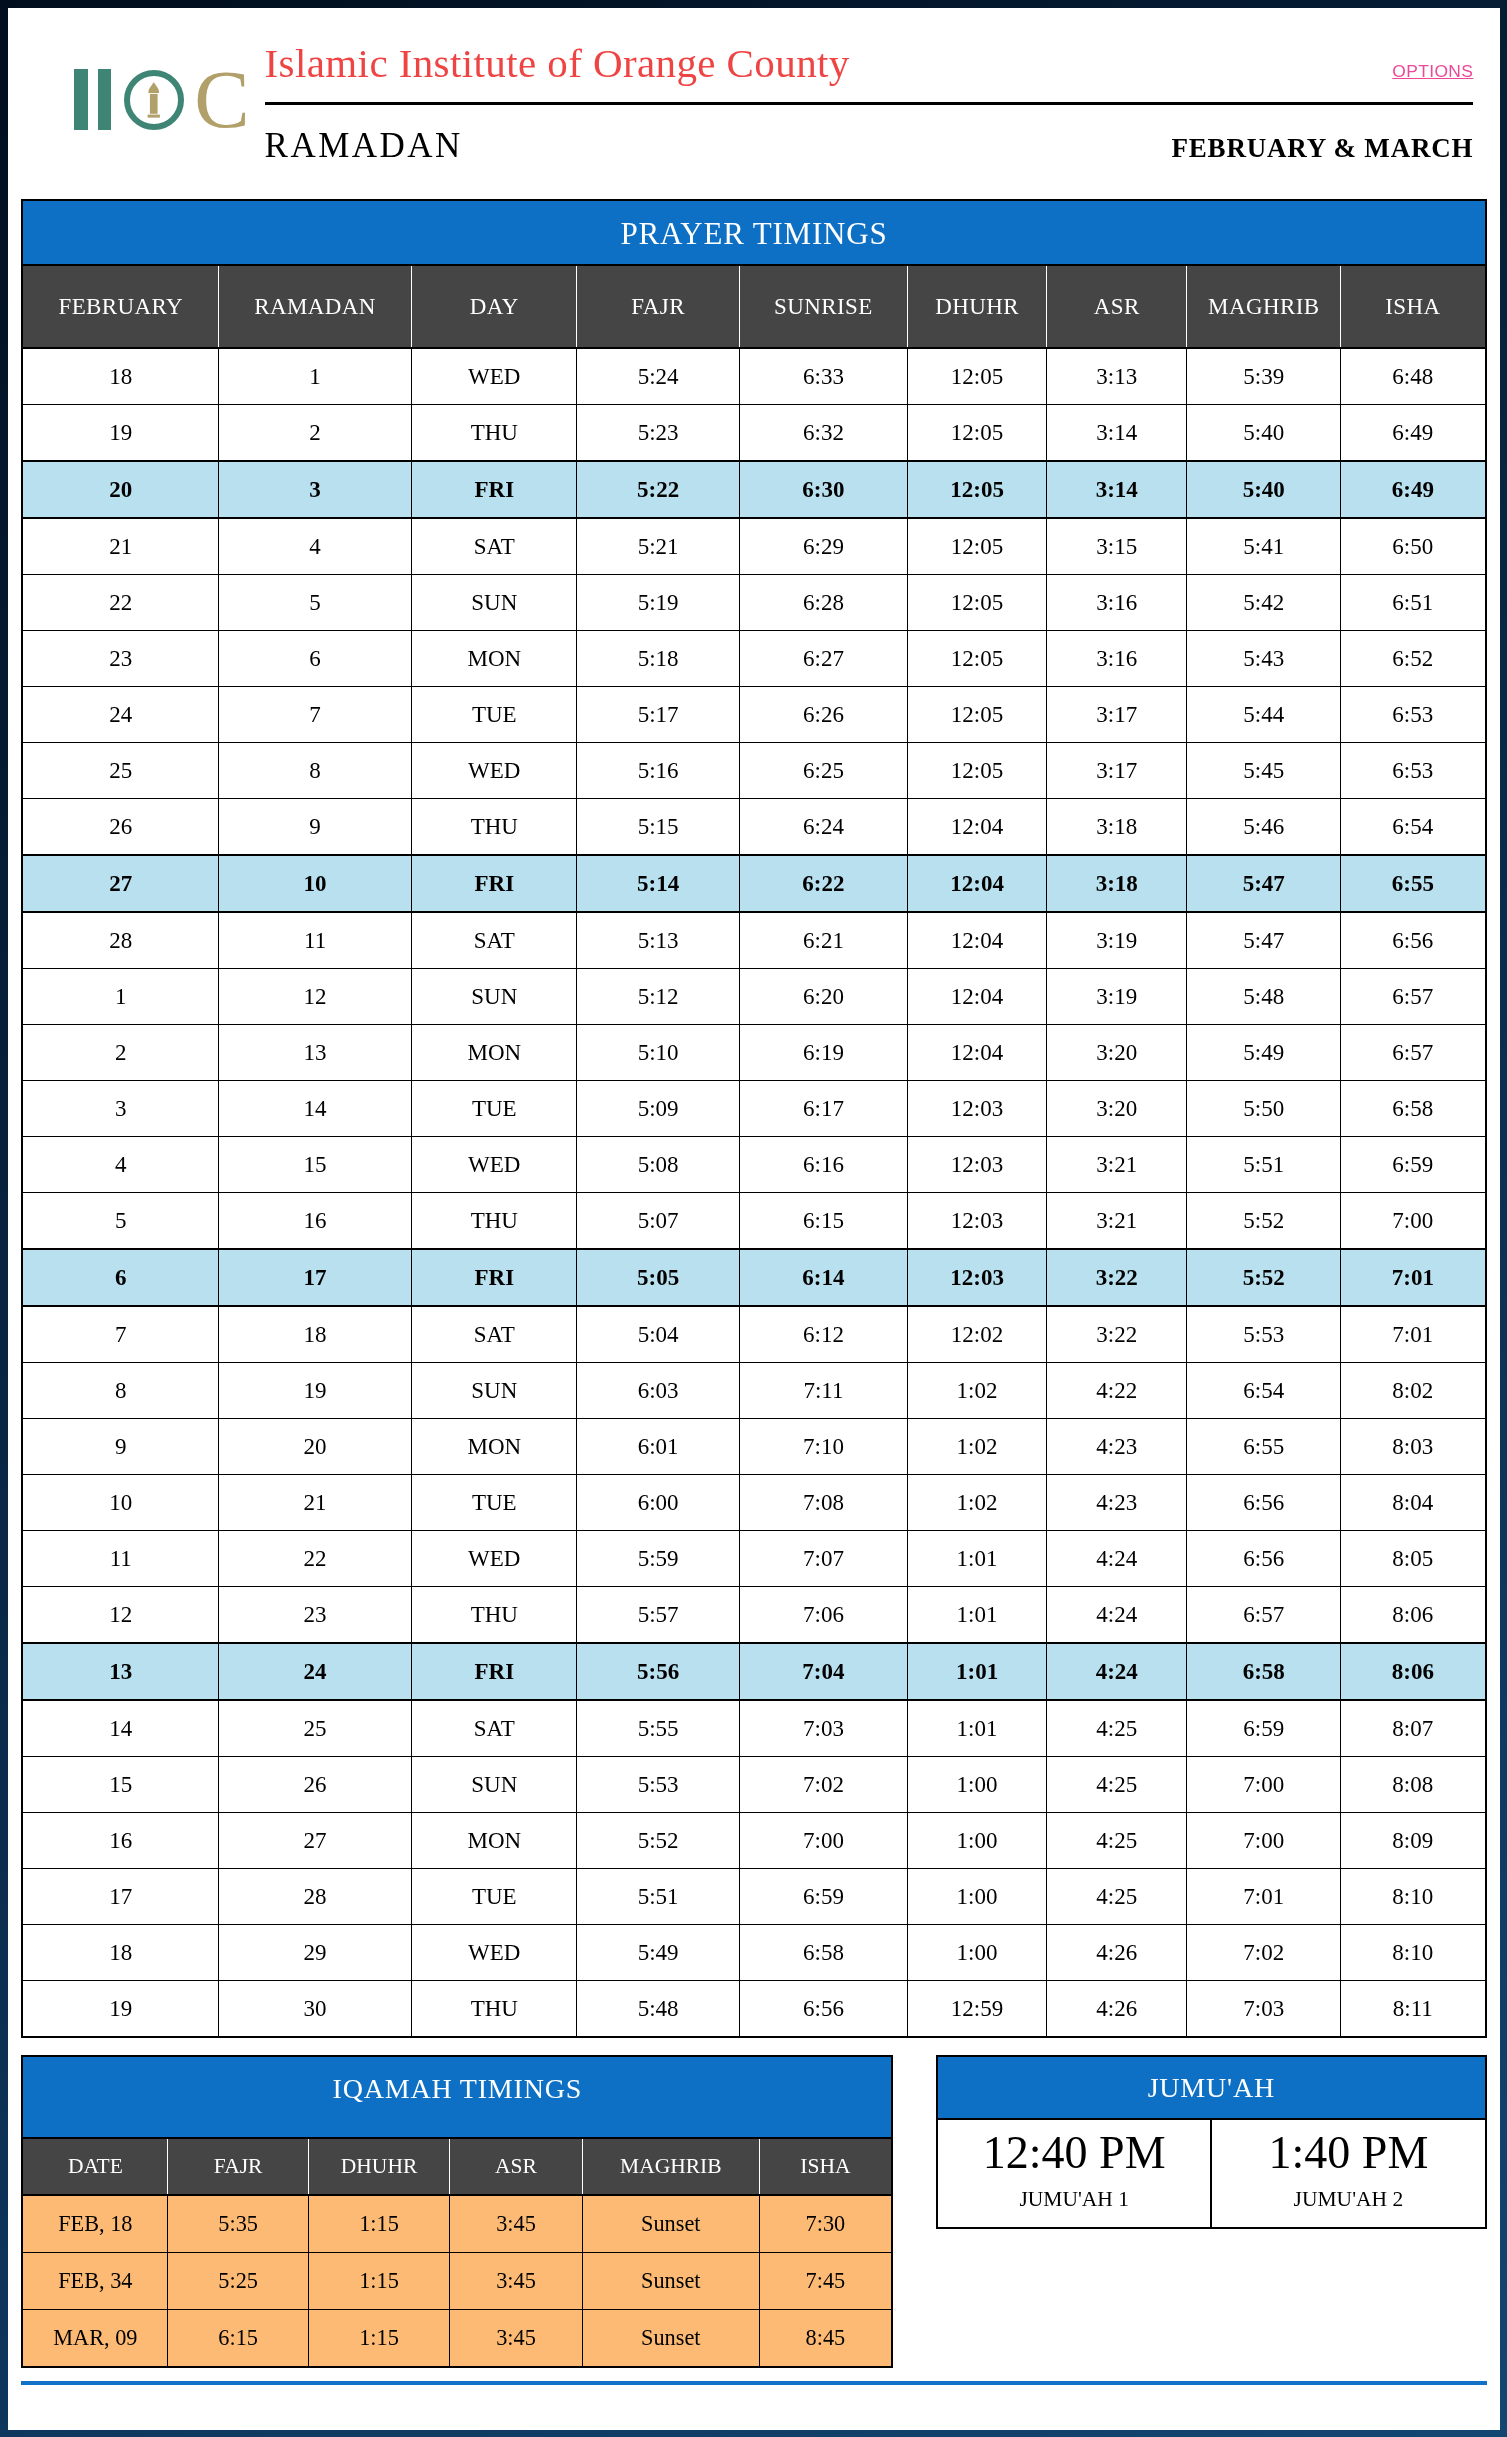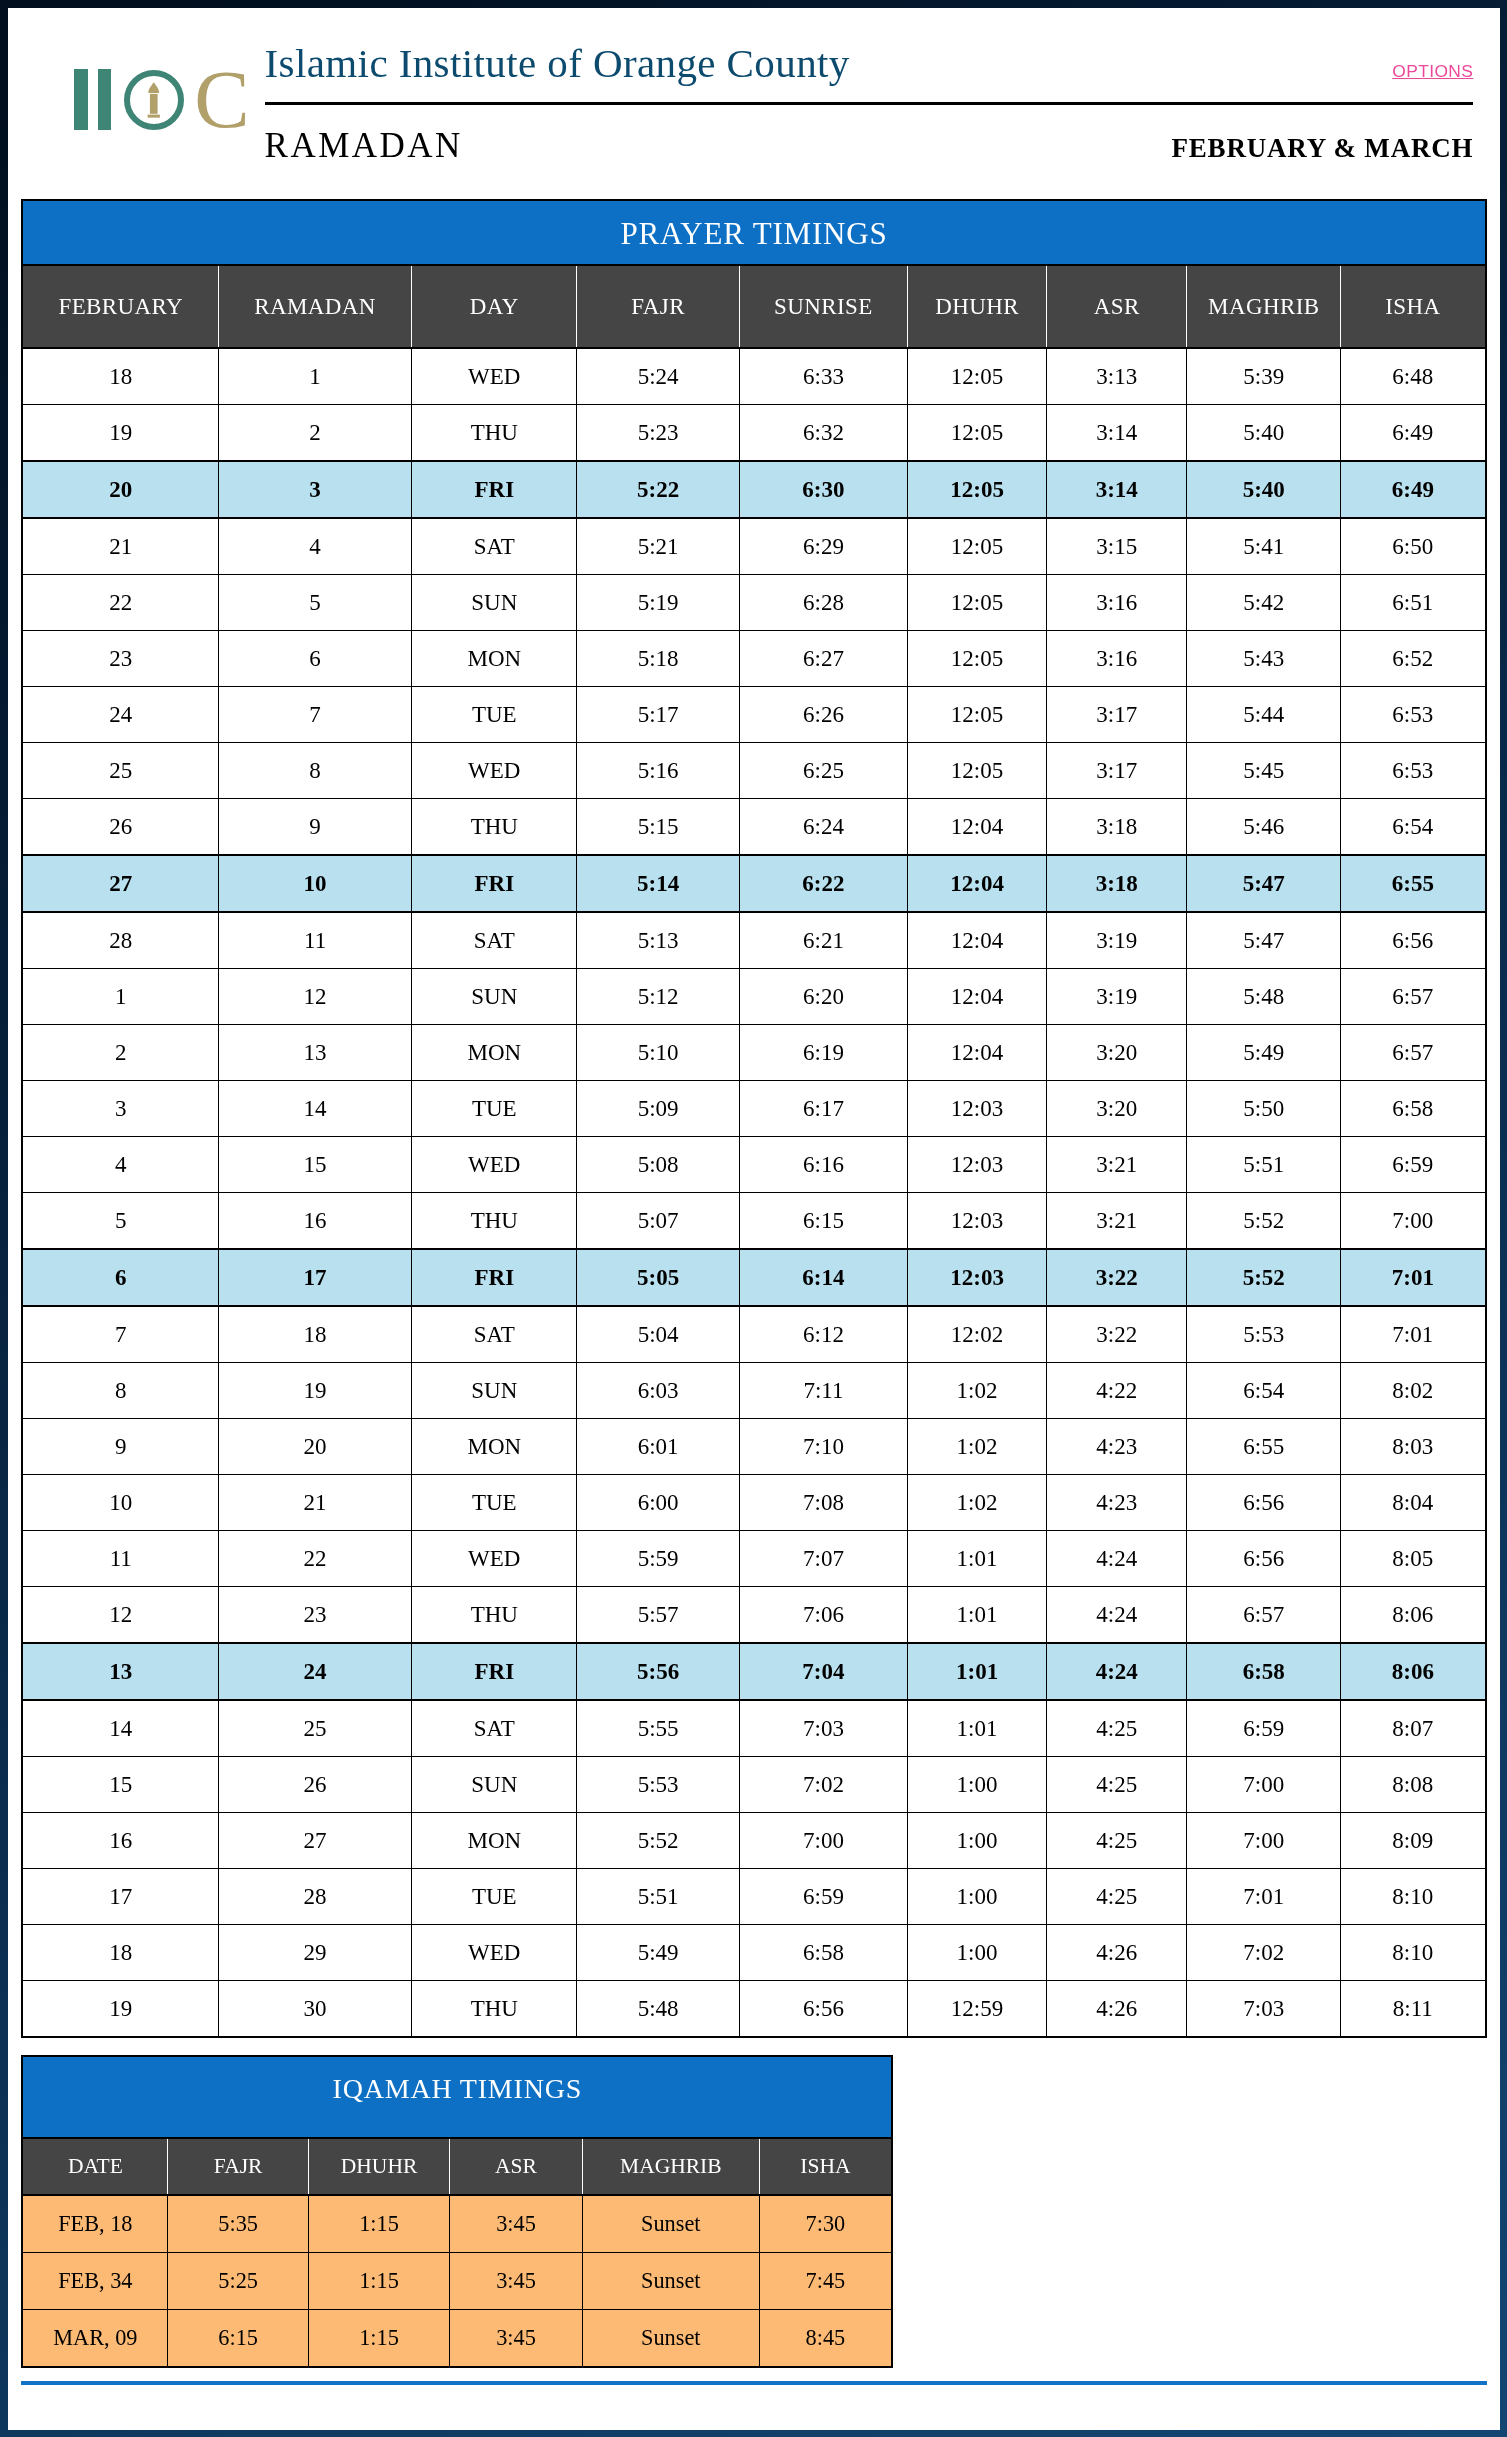--- a/index.html
+++ b/index.html
@@ -30,21 +30,21 @@
     width:48px;height:48px;border:6.6px solid #3f8576;border-radius:50%;
     display:flex;align-items:center;justify-content:center;margin:0 10px 0 3.3px;
     background:#fff;
   }
   .logo .cletter{
     font-size:83px;line-height:61px;color:#b2a06b;
     font-family:"Liberation Serif",serif;
   }
   .header-main{flex:1;margin-right:13.2px;}
   .header-top{display:flex;justify-content:space-between;align-items:flex-start;}
-  .org-title{font-size:41px;line-height:1.15;color:#0c4a6e;margin-top:1.7px;letter-spacing:0.4px;}
+  .org-title{font-size:41px;line-height:1.15;color:#ef4444;margin-top:1.7px;letter-spacing:0.4px;}
   .options-link{
     font-family:"Liberation Sans","DejaVu Sans",sans-serif;
     font-size:17.4px;color:#ec4899;text-decoration:underline;
     margin-top:23px;letter-spacing:0.4px;
   }
   .divider{height:2.5px;background:#000;margin-top:15px;}
   .header-sub{display:flex;justify-content:space-between;align-items:baseline;margin-top:21.5px;}
   .ramadan{font-size:35px;letter-spacing:2.5px;}
   .period{font-size:27px;font-weight:bold;letter-spacing:0.8px;}
 
@@ -548,19 +548,32 @@
     <td>6:15</td>
     <td>1:15</td>
     <td>3:45</td>
     <td>Sunset</td>
     <td>8:45</td>
   </tr>
             </tbody>
         </table>
       </div>
 
+      <div class="jumuah-box">
+        <div class="jbanner">JUMU'AH</div>
+        <div class="jslots">
+          <div class="jslot">
+            <div class="jtime">12:40 PM</div>
+            <div class="jlabel">JUMU'AH 1</div>
+          </div>
+          <div class="jslot">
+            <div class="jtime">1:40 PM</div>
+            <div class="jlabel">JUMU'AH 2</div>
+          </div>
+        </div>
+      </div>
     </div>
 
     <div class="footer-line"></div>
 
   </div>
 </div>
 
 
 </body></html>

